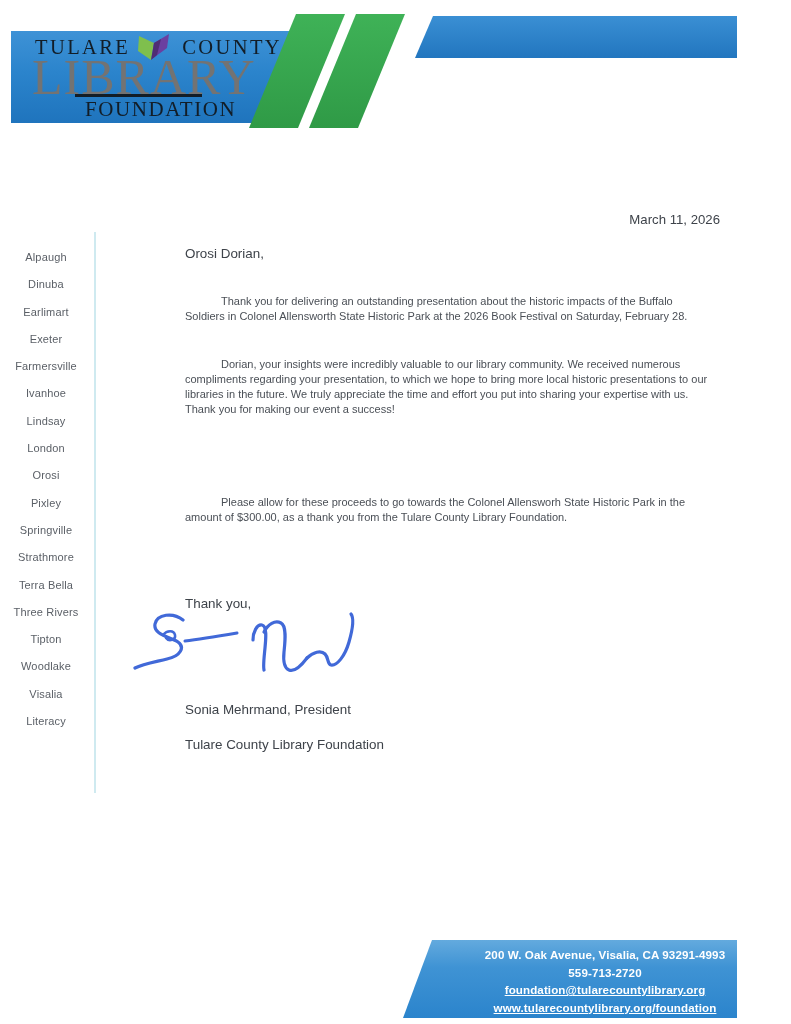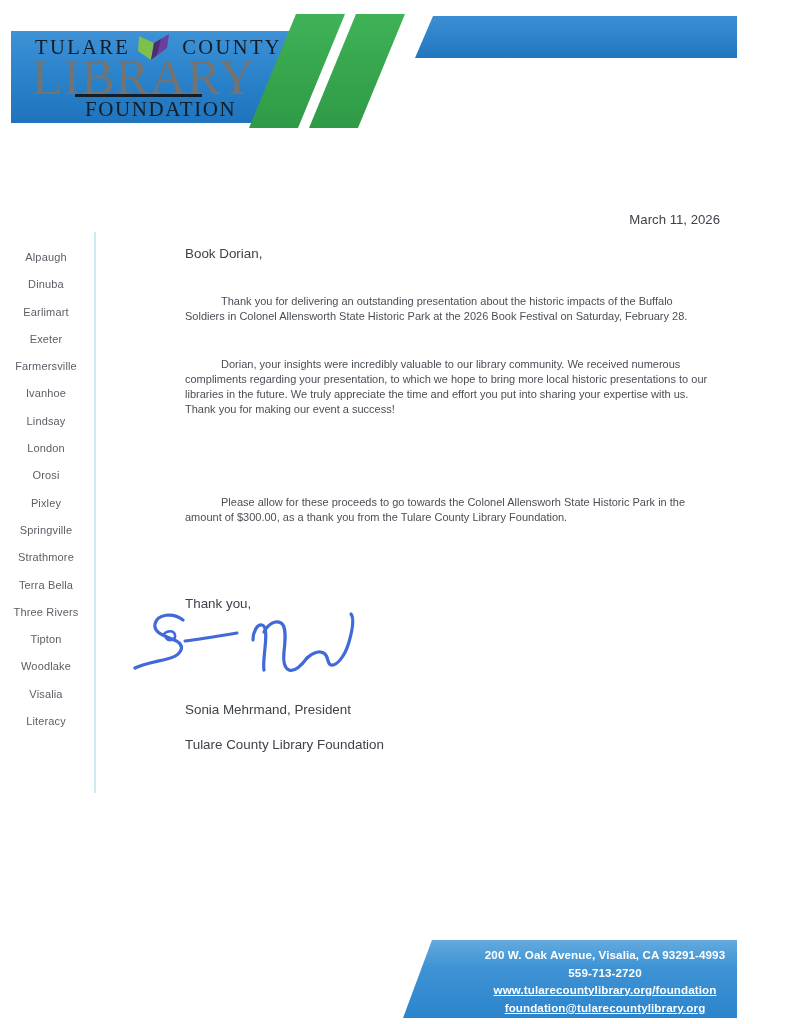--- a/index.html
+++ b/index.html
@@ -270,21 +270,21 @@
     <div class="sidebar-item">Three Rivers</div>
     <div class="sidebar-item">Tipton</div>
     <div class="sidebar-item">Woodlake</div>
     <div class="sidebar-item">Visalia</div>
     <div class="sidebar-item">Literacy</div>
   </div>
   <div id="sidebar-rule"></div>
 
   <div id="letter">
     <div id="letter-date">March 11, 2026</div>
-    <div id="salutation">Book Dorian,</div>
+    <div id="salutation">Orosi Dorian,</div>
 
     <p class="body-para" id="para-1">Thank you for delivering an outstanding presentation about the historic impacts of the Buffalo Soldiers in Colonel Allensworth State Historic Park at the 2026 Book Festival on Saturday, February 28.</p>
     <p class="body-para" id="para-2">Dorian, your insights were incredibly valuable to our library community. We received numerous compliments regarding your presentation, to which we hope to bring more local historic presentations to our libraries in the future. We truly appreciate the time and effort you put into sharing your expertise with us. Thank you for making our event a success!</p>
     <p class="body-para" id="para-3">Please allow for these proceeds to go towards the Colonel Allensworh State Historic Park in the amount of $300.00, as a thank you from the Tulare County Library Foundation.</p>
 
     <div id="closing">Thank you,</div>
 
     <svg id="signature-image" viewBox="0 0 245 72">
       <g fill="none" stroke="#4169d8" stroke-linecap="round" stroke-linejoin="round">
         <path d="M50 12 C40 4, 24 6, 22 16 C20 27, 38 29, 45 34 C52 39, 48 48, 34 51 C22 54, 10 56, 2 60" stroke-width="3.2"></path>
@@ -309,17 +309,17 @@
         <stop offset="35%" stop-color="#3f93d4"></stop>
         <stop offset="100%" stop-color="#2b84cc"></stop>
       </linearGradient>
     </defs>
     <polygon points="432,12 778,12 778,90 403,90" fill="url(#footGrad)"></polygon>
   </svg>
 
   <div id="footer-text">
     <span class="plain">200 W. Oak Avenue, Visalia, CA 93291-4993</span>
     <span class="plain">559-713-2720</span>
+    <span class="link">foundation@tularecountylibrary.org</span>
     <span class="link">www.tularecountylibrary.org/foundation</span>
-    <span class="link">foundation@tularecountylibrary.org</span>
   </div>
 
 </div>
 
 </body></html>

